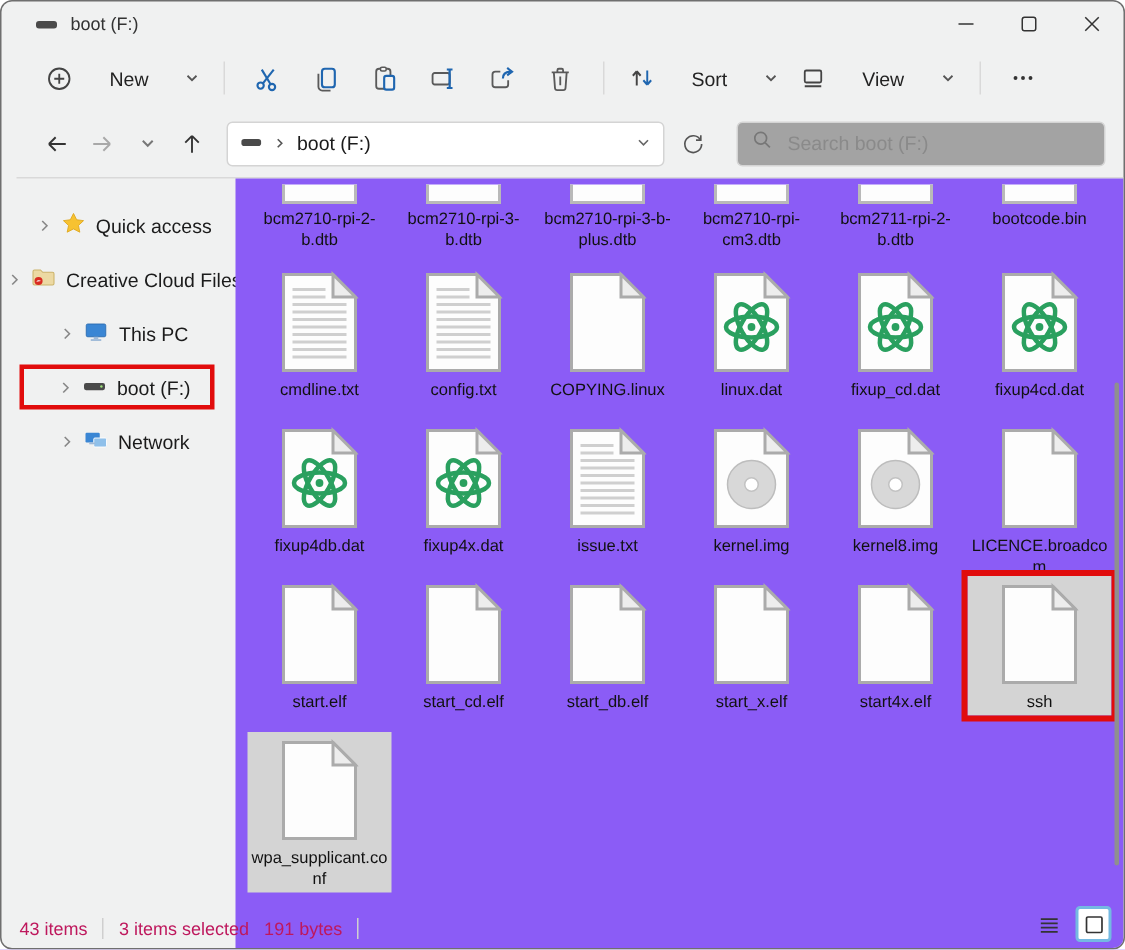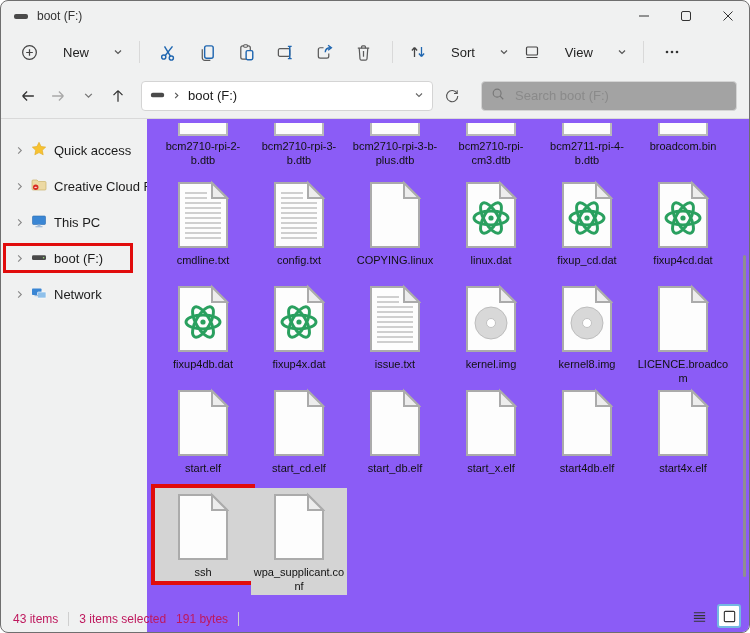--- a/index.html
+++ b/index.html
@@ -1,20 +1,20 @@
 <!DOCTYPE html>
 <html><head>
 <meta charset="utf-8">
 <style>
   html,body{margin:0;padding:0;background:#fff;}
   *{box-sizing:border-box;}
   .window{
     width:750px;height:633px;position:relative;
     background:#f0f1f1;border:1px solid #6f6f6f;border-radius:8px;overflow:hidden;
-    font-family:"Liberation Sans", sans-serif;color:#1b1b1b;
+    font-family:"Liberation Sans", sans-serif;color:#1b1b1b;padding-left:10px;
   }
   
   .titlebar{height:30px;display:flex;align-items:center;padding-left:12px;}
   .title-icon{display:flex;margin-right:8px;}
   .title-text{font-size:12px;color:#333;}
   .win-controls{margin-left:auto;display:flex;height:30px;}
   .win-btn{width:42px;display:flex;align-items:center;justify-content:center;cursor:default;}
   
   .toolbar{height:42px;display:flex;align-items:center;padding:0 12px;}
   .tbtn{display:flex;align-items:center;gap:24px;padding:5px 7px;border-radius:4px;font-size:13px;color:#222;}
@@ -30,21 +30,21 @@
   .addr-spacer{flex:1;}
   .refresh-btn{width:30px;height:30px;display:flex;align-items:center;justify-content:center;margin-left:4px;}
   .searchbox{flex:1;height:30px;background:#a3a3a3;border:1px solid #d4d4d4;border-radius:4px;
     display:flex;align-items:center;padding:0 9px;gap:8px;margin-left:14px;}
   .searchbox input{border:none;outline:none;flex:1;font-size:13px;color:#333;background:transparent;
     font-family:"Liberation Sans", sans-serif;}
   .searchbox input::placeholder{color:#8a8a8a;}
   
   .main{position:relative;display:flex;height:513px;}
   .sidebar{width:146px;padding-top:18px;flex-shrink:0;}
-  .side-item{height:26px;display:flex;align-items:center;gap:7px;padding-left:10px;margin:0 16px 10px 4px;font-size:13px;}
+  .side-item{height:26px;display:flex;align-items:center;gap:7px;padding-left:10px;margin:0 16px 10px 4px;font-size:13px;justify-content:center;}
   .side-item .slabel{white-space:nowrap;}
   .side-item.hl{outline:3px solid #e10c0c;outline-offset:-1px;}
   .content{flex:1;background:#8b5cf6;position:relative;}
   .file-grid{display:grid;grid-template-columns:repeat(6,96px);padding-left:8px;align-content:start;}
   .file-item{height:104px;display:flex;justify-content:center;align-items:flex-start;}
   .file-item.partial{height:57px;}
   .inner{width:96px;padding:4px 0 2px;display:flex;flex-direction:column;align-items:center;gap:3px;}
   .file-item.selected .inner{background:#d4d4d4;}
   .file-item.redbox .inner{outline:4px solid #e10c0c;}
   .file-icon{width:52px;height:70px;display:flex;align-items:flex-end;justify-content:center;}
@@ -349,27 +349,27 @@
           </div>
           <div class="file-item partial">
             <div class="inner">
               <div class="file-icon"></div>
               <div class="file-name">bcm2710-rpi-cm3.dtb</div>
             </div>
           </div>
           <div class="file-item partial">
             <div class="inner">
               <div class="file-icon"></div>
-              <div class="file-name">bcm2711-rpi-4-b.dtb</div>
+              <div class="file-name">bcm2711-rpi-2-b.dtb</div>
             </div>
           </div>
           <div class="file-item partial">
             <div class="inner">
               <div class="file-icon"></div>
-              <div class="file-name">broadcom.bin</div>
+              <div class="file-name">bootcode.bin</div>
             </div>
           </div>
           <div class="file-item">
             <div class="inner">
               <div class="file-icon">
                 <svg width="52" height="70" viewBox="0 0 52 68">
                   <path d="M2 2 h33 l15 15 v49 h-48 z" fill="#fdfdfd" stroke="#ababab" stroke-width="2"></path>
                   <path d="M35 2 l15 15 h-15 z" fill="#ededed" stroke="#ababab" stroke-width="2"></path>
                   <line x1="8" y1="12" x2="30" y2="12" stroke="#cfcfcf" stroke-width="2"></line>
                   <line x1="8" y1="17" x2="30" y2="17" stroke="#cfcfcf" stroke-width="2"></line>
@@ -596,31 +596,20 @@
           </div>
           <div class="file-item">
             <div class="inner">
               <div class="file-icon">
                 <svg width="52" height="70" viewBox="0 0 52 68">
                   <path d="M2 2 h33 l15 15 v49 h-48 z" fill="#fdfdfd" stroke="#ababab" stroke-width="2"></path>
                   <path d="M35 2 l15 15 h-15 z" fill="#ededed" stroke="#ababab" stroke-width="2"></path>
                 </svg>
               </div>
               <div class="file-name">start_x.elf</div>
-            </div>
-          </div>
-          <div class="file-item">
-            <div class="inner">
-              <div class="file-icon">
-                <svg width="52" height="70" viewBox="0 0 52 68">
-                  <path d="M2 2 h33 l15 15 v49 h-48 z" fill="#fdfdfd" stroke="#ababab" stroke-width="2"></path>
-                  <path d="M35 2 l15 15 h-15 z" fill="#ededed" stroke="#ababab" stroke-width="2"></path>
-                </svg>
-              </div>
-              <div class="file-name">start4db.elf</div>
             </div>
           </div>
           <div class="file-item">
             <div class="inner">
               <div class="file-icon">
                 <svg width="52" height="70" viewBox="0 0 52 68">
                   <path d="M2 2 h33 l15 15 v49 h-48 z" fill="#fdfdfd" stroke="#ababab" stroke-width="2"></path>
                   <path d="M35 2 l15 15 h-15 z" fill="#ededed" stroke="#ababab" stroke-width="2"></path>
                 </svg>
               </div>

